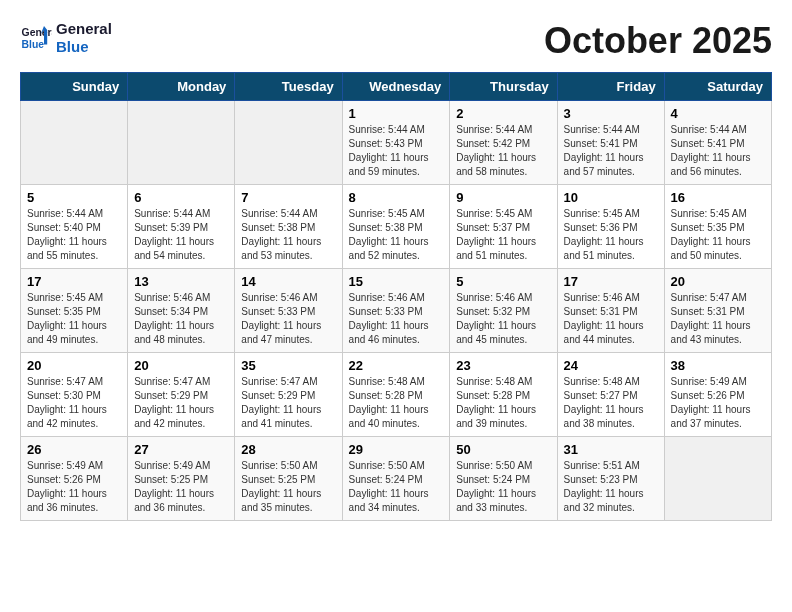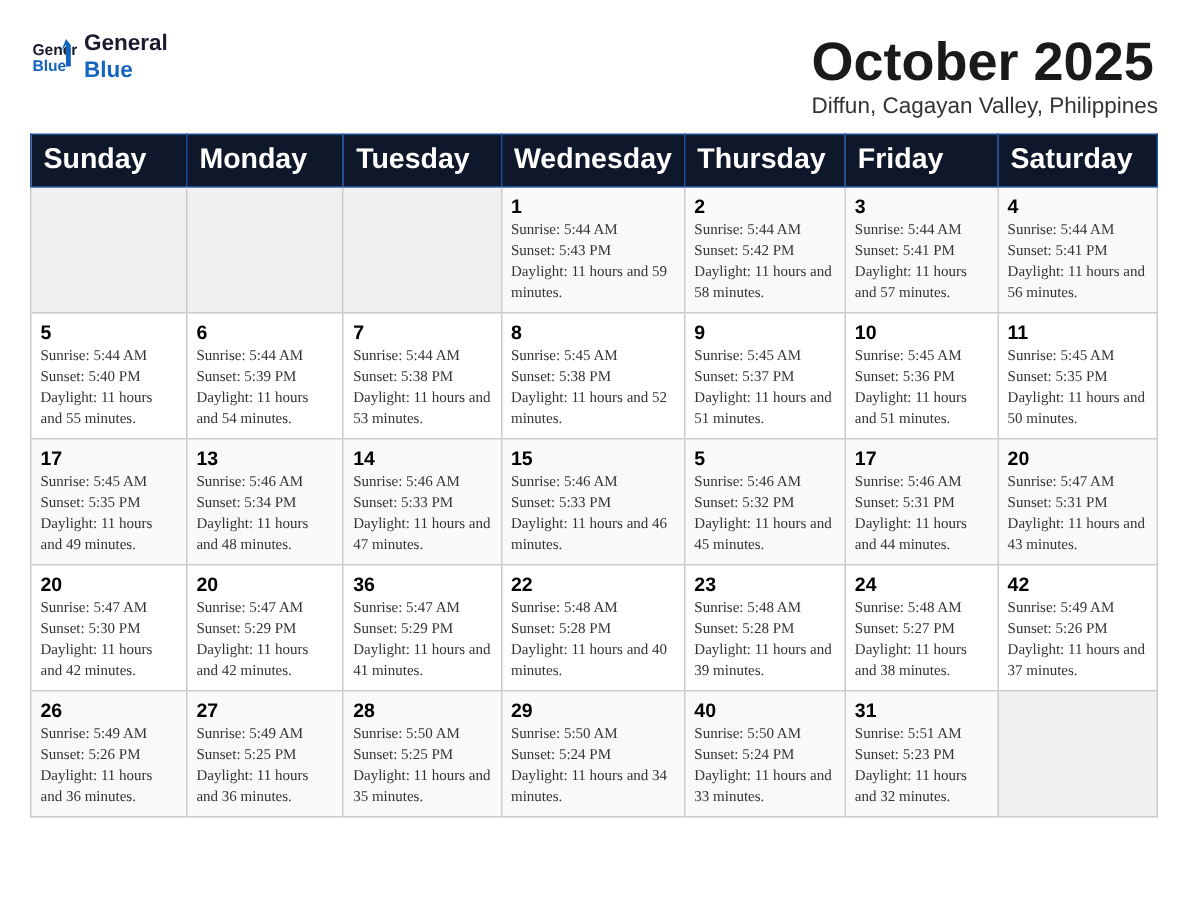--- a/index.html
+++ b/index.html
@@ -19,41 +19,42 @@
     .logo {
       display: flex;
       align-items: center;
       gap: 4px;
     }
     .logo-icon {
       width: 32px;
       height: 32px;
     }
     .title-section {
+      text-align: right;
     }
     .month-title {
       font-size: 36px;
       font-weight: bold;
       color: #1a1a1a;
     }
     .subtitle {
       font-size: 15px;
       color: #333;
     }
     .calendar {
       width: 100%;
       border-collapse: collapse;
       border: 1px solid #ccc;
     }
     .calendar th {
-      background-color: #0f172a;
+      background-color: #0c4a6e;
       color: #fff;
-      text-align: left;
+      text-align: right;
       padding: 6px 8px;
-      font-size: 19px;
+      font-size: 13px;
       font-weight: bold;
       border: 1px solid #1a4f9d;
     }
     .calendar td {
       width: 108px;
       vertical-align: top;
       padding: 5px 6px;
       border: 1px solid #ccc;
       font-size: 10.5px;
       color: #333;
@@ -69,21 +70,20 @@
     .day-number {
       font-size: 13px;
       font-weight: bold;
       color: #000;
       margin-bottom: 2px;
     }
     .day-info {
       font-size: 10px;
       color: #333;
       line-height: 1.4;
-      font-family: Liberation Serif, serif;
     }
     .empty-cell {
       background: #f0f0f0 !important;
     }
   </style>
 </head>
 <body>
 
 <div class="header-section">
   <div class="logo">
@@ -92,21 +92,20 @@
       <text x="2" y="32" font-size="13" font-weight="bold" fill="#1565c0">Blue</text>
       <polygon points="30,5 38,15 34,10 34,28 30,28 30,10 26,15" fill="#1565c0"></polygon>
     </svg>
     <div>
       <div style="font-size:15px;font-weight:bold;color:#1a1a2e;line-height:1.2">General</div>
       <div style="font-size:15px;font-weight:bold;color:#1565c0;line-height:1.2">Blue</div>
     </div>
   </div>
   <div class="title-section">
     <div class="month-title">October 2025</div>
-    <div class="subtitle">Diffun, Cagayan Valley, Philippines</div>
   </div>
 </div>
 
 <table class="calendar">
   <thead>
     <tr>
     <th>Sunday</th>
         <th>Monday</th>
         <th>Tuesday</th>
         <th>Wednesday</th>
@@ -176,21 +175,21 @@
           Sunrise: 5:45 AM<br>Sunset: 5:37 PM<br>Daylight: 11 hours and 51 minutes.
         </div>
         </td>
         <td>
           <div class="day-number">10</div>
         <div class="day-info">
           Sunrise: 5:45 AM<br>Sunset: 5:36 PM<br>Daylight: 11 hours and 51 minutes.
         </div>
         </td>
         <td>
-          <div class="day-number">11</div>
+          <div class="day-number">16</div>
         <div class="day-info">
           Sunrise: 5:45 AM<br>Sunset: 5:35 PM<br>Daylight: 11 hours and 50 minutes.
         </div>
         </td>
       </tr>
       <tr>
         <td>
           <div class="day-number">17</div>
         <div class="day-info">
           Sunrise: 5:45 AM<br>Sunset: 5:35 PM<br>Daylight: 11 hours and 49 minutes.
@@ -240,21 +239,21 @@
           Sunrise: 5:47 AM<br>Sunset: 5:30 PM<br>Daylight: 11 hours and 42 minutes.
         </div>
         </td>
         <td>
           <div class="day-number">20</div>
         <div class="day-info">
           Sunrise: 5:47 AM<br>Sunset: 5:29 PM<br>Daylight: 11 hours and 42 minutes.
         </div>
         </td>
         <td>
-          <div class="day-number">36</div>
+          <div class="day-number">35</div>
         <div class="day-info">
           Sunrise: 5:47 AM<br>Sunset: 5:29 PM<br>Daylight: 11 hours and 41 minutes.
         </div>
         </td>
         <td>
           <div class="day-number">22</div>
         <div class="day-info">
           Sunrise: 5:48 AM<br>Sunset: 5:28 PM<br>Daylight: 11 hours and 40 minutes.
         </div>
         </td>
@@ -264,21 +263,21 @@
           Sunrise: 5:48 AM<br>Sunset: 5:28 PM<br>Daylight: 11 hours and 39 minutes.
         </div>
         </td>
         <td>
           <div class="day-number">24</div>
         <div class="day-info">
           Sunrise: 5:48 AM<br>Sunset: 5:27 PM<br>Daylight: 11 hours and 38 minutes.
         </div>
         </td>
         <td>
-          <div class="day-number">42</div>
+          <div class="day-number">38</div>
         <div class="day-info">
           Sunrise: 5:49 AM<br>Sunset: 5:26 PM<br>Daylight: 11 hours and 37 minutes.
         </div>
         </td>
       </tr>
       <tr>
         <td>
           <div class="day-number">26</div>
         <div class="day-info">
           Sunrise: 5:49 AM<br>Sunset: 5:26 PM<br>Daylight: 11 hours and 36 minutes.
@@ -296,21 +295,21 @@
           Sunrise: 5:50 AM<br>Sunset: 5:25 PM<br>Daylight: 11 hours and 35 minutes.
         </div>
         </td>
         <td>
           <div class="day-number">29</div>
         <div class="day-info">
           Sunrise: 5:50 AM<br>Sunset: 5:24 PM<br>Daylight: 11 hours and 34 minutes.
         </div>
         </td>
         <td>
-          <div class="day-number">40</div>
+          <div class="day-number">50</div>
         <div class="day-info">
           Sunrise: 5:50 AM<br>Sunset: 5:24 PM<br>Daylight: 11 hours and 33 minutes.
         </div>
         </td>
         <td>
           <div class="day-number">31</div>
         <div class="day-info">
           Sunrise: 5:51 AM<br>Sunset: 5:23 PM<br>Daylight: 11 hours and 32 minutes.
         </div>
         </td>

